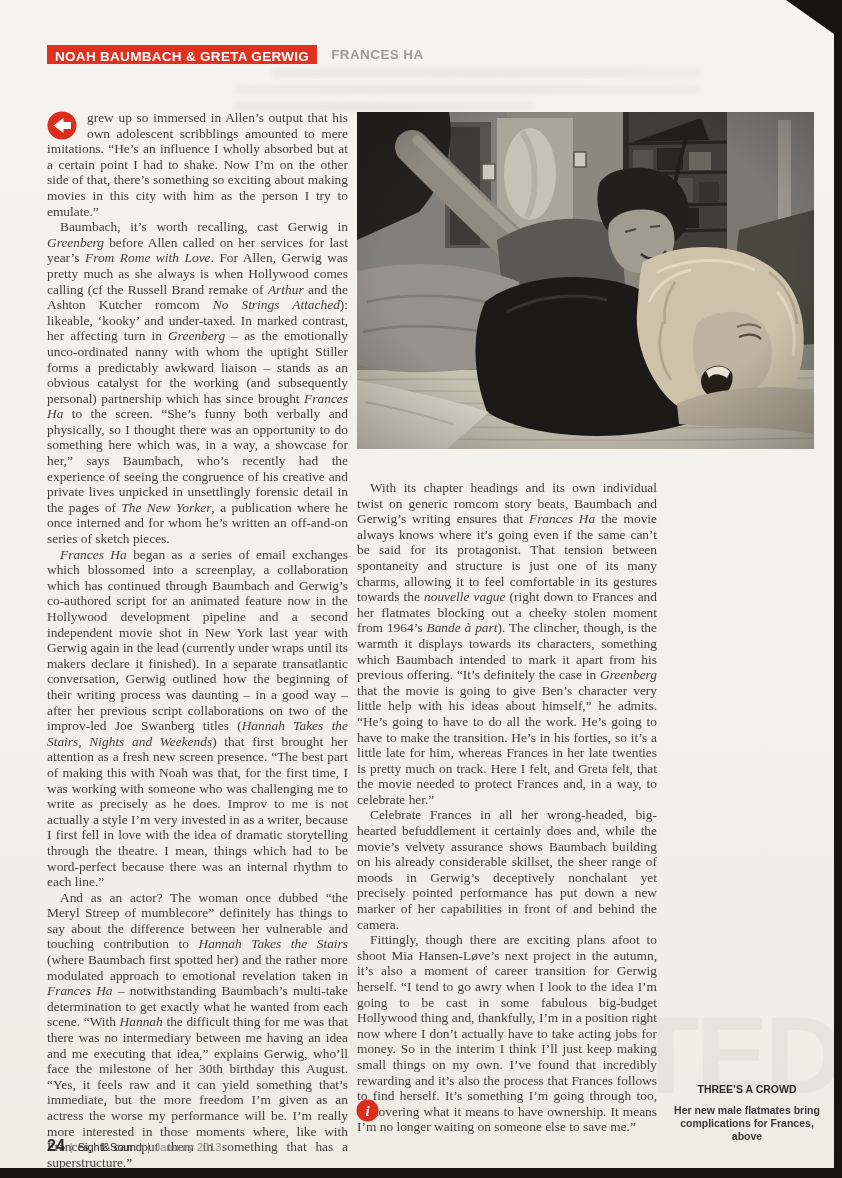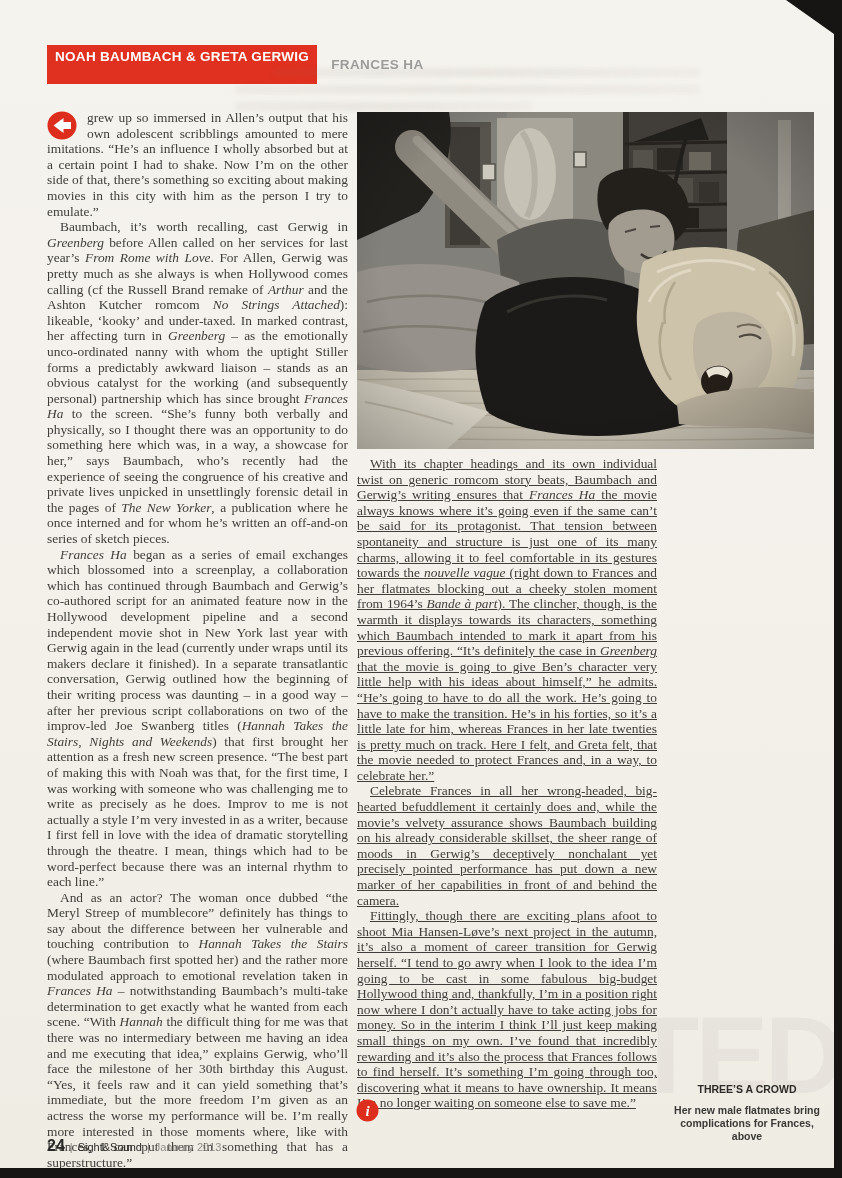--- a/index.html
+++ b/index.html
@@ -4,21 +4,21 @@
 <style>
   html,body{margin:0;padding:0;}
   body{width:842px;height:1178px;position:relative;background:#161513;overflow:hidden;
        font-family:"Liberation Sans",sans-serif;}
   .page{position:absolute;left:0;top:0;width:834px;height:1168px;
         background:linear-gradient(180deg,#f5f3ee 0%,#f3f0ea 60%,#efece4 100%);
         clip-path:polygon(0 0,786px 0,834px 34px,834px 1168px,0 1168px);}
   
   .header{position:absolute;left:47px;top:45px;display:flex;align-items:center;gap:14px;}
   .badge{background:#e0301f;color:#fff;font:700 13.5px/1 "Liberation Sans",sans-serif;
-         letter-spacing:.3px;padding:5px 8px 20px 8px;}
+         letter-spacing:.3px;padding:5px 8px 0 8px;}
   .topic{color:#9d9c9a;font:700 13.5px/1 "Liberation Sans",sans-serif;letter-spacing:.4px;}
   
   .ghost{position:absolute;filter:blur(2px);opacity:.5;}
   .ghost div{height:9px;margin-bottom:8px;border-radius:3px;
              background:linear-gradient(90deg,rgba(125,118,104,.14),rgba(125,118,104,.20),rgba(125,118,104,.10));}
   
   .col{position:absolute;text-align:justify;color:#3e3d3a;
        font:13.4px/15.6px "Liberation Serif",serif;}
   .col p{margin:0;}
   .col p.ind{text-indent:13px;}
@@ -173,21 +173,21 @@
   <div class="col" style="left:47px;top:110px;width:301px;">
     <span class="arrow-float">
       <svg width="33" height="29" viewBox="0 0 33 29">
         <ellipse cx="15" cy="14.5" rx="14.5" ry="14" fill="#dd2e1d"></ellipse>
         <polygon points="6.5,14.5 16.5,7 16.5,11 24,11 24,18 16.5,18 16.5,22" fill="#ffffff"></polygon>
       </svg>
     </span>
     <span><p><span>grew up so immersed in Allen’s output that his own adolescent scribblings amounted to mere imitations. “He’s an influence I wholly absorbed but at a certain point I had to shake. Now I’m on the other side of that, there’s something so exciting about making movies in this city with him as the person I try to emulate.”</span></p><p class="ind"><span>Baumbach, it’s worth recalling, cast Gerwig in </span><span class="it">Greenberg</span><span> before Allen called on her services for last year’s </span><span class="it">From Rome with Love</span><span>. For Allen, Gerwig was pretty much as she always is when Hollywood comes calling (cf the Russell Brand remake of </span><span class="it">Arthur</span><span> and the Ashton Kutcher romcom </span><span class="it">No Strings Attached</span><span>): likeable, ‘kooky’ and under-taxed. In marked contrast, her affecting turn in </span><span class="it">Greenberg</span><span> – as the emotionally unco-ordinated nanny with whom the uptight Stiller forms a predictably awkward liaison – stands as an obvious catalyst for the working (and subsequently personal) partnership which has since brought </span><span class="it">Frances Ha</span><span> to the screen. “She’s funny both verbally and physically, so I thought there was an opportunity to do something here which was, in a way, a showcase for her,” says Baumbach, who’s recently had the experience of seeing the congruence of his creative and private lives unpicked in unsettlingly forensic detail in the pages of </span><span class="it">The New Yorker</span><span>, a publication where he once interned and for whom he’s written an off-and-on series of sketch pieces.</span></p><p class="ind"><span class="it">Frances Ha</span><span> began as a series of email exchanges which blossomed into a screenplay, a collaboration which has continued through Baumbach and Gerwig’s co-authored script for an animated feature now in the Hollywood development pipeline and a second independent movie shot in New York last year with Gerwig again in the lead (currently under wraps until its makers declare it finished). In a separate transatlantic conversation, Gerwig outlined how the beginning of their writing process was daunting – in a good way – after her previous script collaborations on two of the improv-led Joe Swanberg titles (</span><span class="it">Hannah Takes the Stairs, Nights and Weekends</span><span>) that first brought her attention as a fresh new screen presence. “The best part of making this with Noah was that, for the first time, I was working with someone who was challenging me to write as precisely as he does. Improv to me is not actually a style I’m very invested in as a writer, because I first fell in love with the idea of dramatic storytelling through the theatre. I mean, things which had to be word-perfect because there was an internal rhythm to each line.”</span></p><p class="ind"><span>And as an actor? The woman once dubbed “the Meryl Streep of mumblecore” definitely has things to say about the difference between her vulnerable and touching contribution to </span><span class="it">Hannah Takes the Stairs</span><span> (where Baumbach first spotted her) and the rather more modulated approach to emotional revelation taken in </span><span class="it">Frances Ha</span><span> – notwithstanding Baumbach’s multi-take determination to get exactly what he wanted from each scene. “With </span><span class="it">Hannah</span><span> the difficult thing for me was that there was no intermediary between me having an idea and me executing that idea,” explains Gerwig, who’ll face the milestone of her 30th birthday this August. “Yes, it feels raw and it can yield something that’s immediate, but the more freedom I’m given as an actress the worse my performance will be. I’m really more interested in those moments where, like with Frances, I can put them in something that has a superstructure.”</span></p></span>
   </div>
 
-  <div class="col" style="left:357px;top:456px;width:300px;text-decoration:underline;">
+  <div class="col" style="left:357px;top:480px;width:300px;">
     <span><p class="ind"><span>With its chapter headings and its own individual twist on generic romcom story beats, Baumbach and Gerwig’s writing ensures that </span><span class="it">Frances Ha</span><span> the movie always knows where it’s going even if the same can’t be said for its protagonist. That tension between spontaneity and structure is just one of its many charms, allowing it to feel comfortable in its gestures towards the </span><span class="it">nouvelle vague</span><span> (right down to Frances and her flatmates blocking out a cheeky stolen moment from 1964’s </span><span class="it">Bande à part</span><span>). The clincher, though, is the warmth it displays towards its characters, something which Baumbach intended to mark it apart from his previous offering. “It’s definitely the case in </span><span class="it">Greenberg</span><span> that the movie is going to give Ben’s character very little help with his ideas about himself,” he admits. “He’s going to have to do all the work. He’s going to have to make the transition. He’s in his forties, so it’s a little late for him, whereas Frances in her late twenties is pretty much on track. Here I felt, and Greta felt, that the movie needed to protect Frances and, in a way, to celebrate her.”</span></p><p class="ind"><span>Celebrate Frances in all her wrong-headed, big-hearted befuddlement it certainly does and, while the movie’s velvety assurance shows Baumbach building on his already considerable skillset, the sheer range of moods in Gerwig’s deceptively nonchalant yet precisely pointed performance has put down a new marker of her capabilities in front of and behind the camera.</span></p><p class="ind"><span>Fittingly, though there are exciting plans afoot to shoot Mia Hansen-Løve’s next project in the autumn, it’s also a moment of career transition for Gerwig herself. “I tend to go awry when I look to the idea I’m going to be cast in some fabulous big-budget Hollywood thing and, thankfully, I’m in a position right now where I don’t actually have to take acting jobs for money. So in the interim I think I’ll just keep making small things on my own. I’ve found that incredibly rewarding and it’s also the process that Frances follows to find herself. It’s something I’m going through too, discovering what it means to have ownership. It means I’m no longer waiting on someone else to save me.”</span></p></span>
   </div>
 
 
   <div class="infonote">
     <span style="flex:none;margin-top:2px;">
       <svg width="23" height="23" viewBox="0 0 23 23">
         <circle cx="11.5" cy="11.5" r="11" fill="#dd2e1d"></circle>
         <text x="11.5" y="17" text-anchor="middle" font-family="Liberation Serif,serif" font-style="italic" font-weight="700" font-size="15" fill="#ffffff">i</text>
       </svg>

